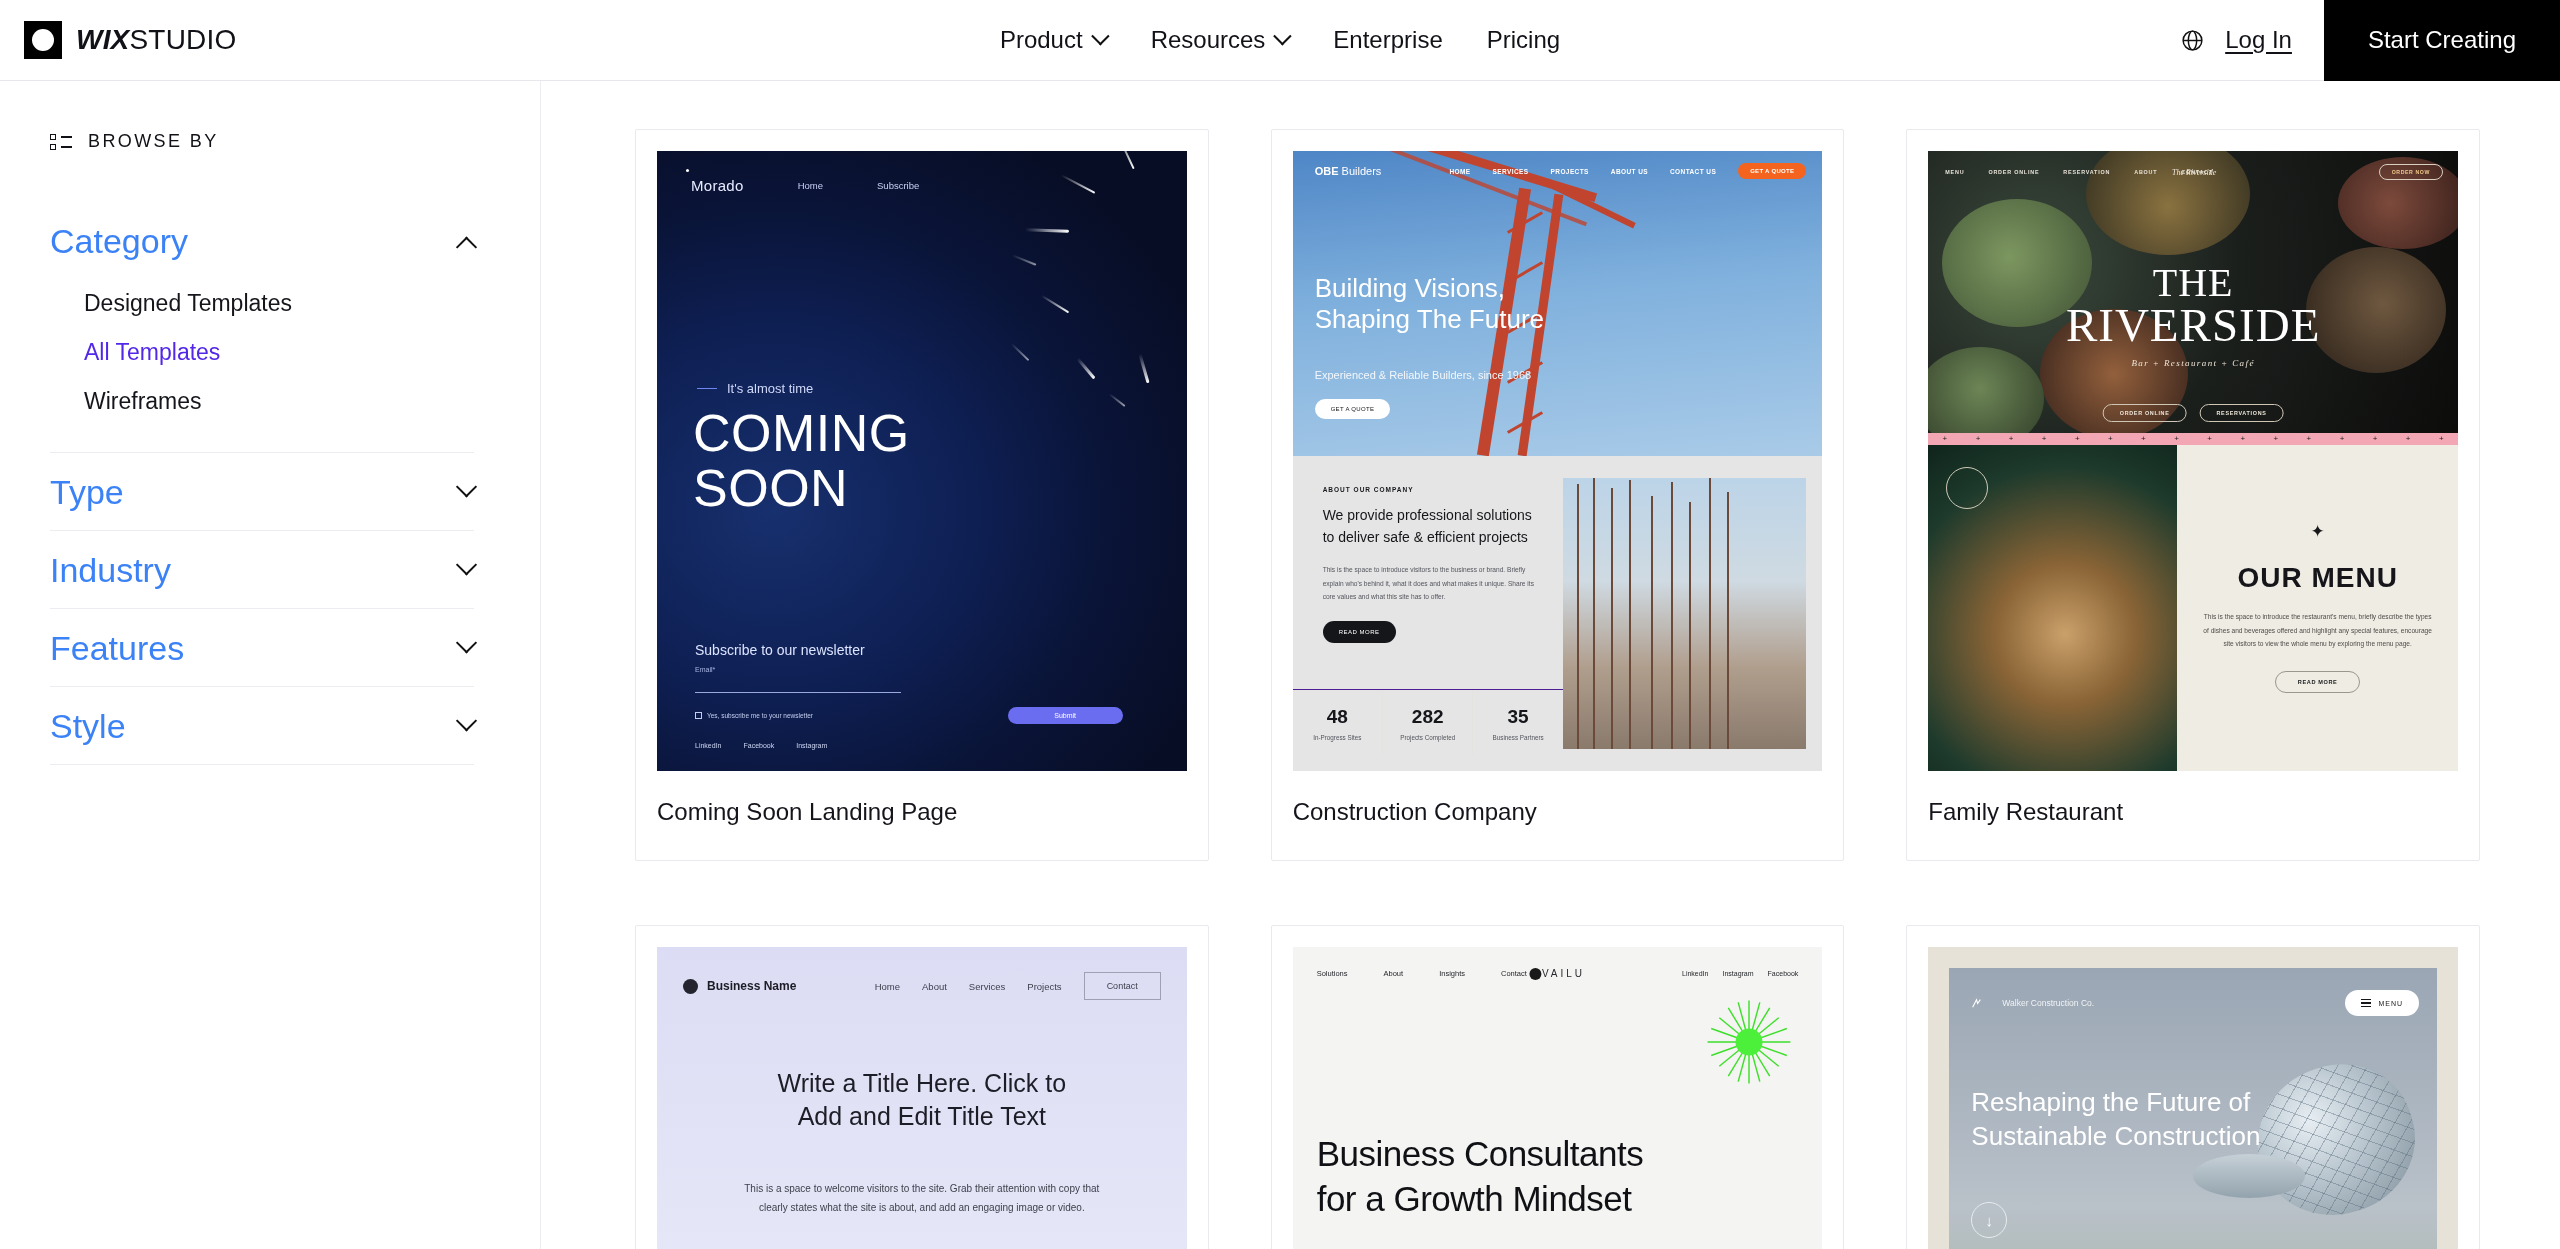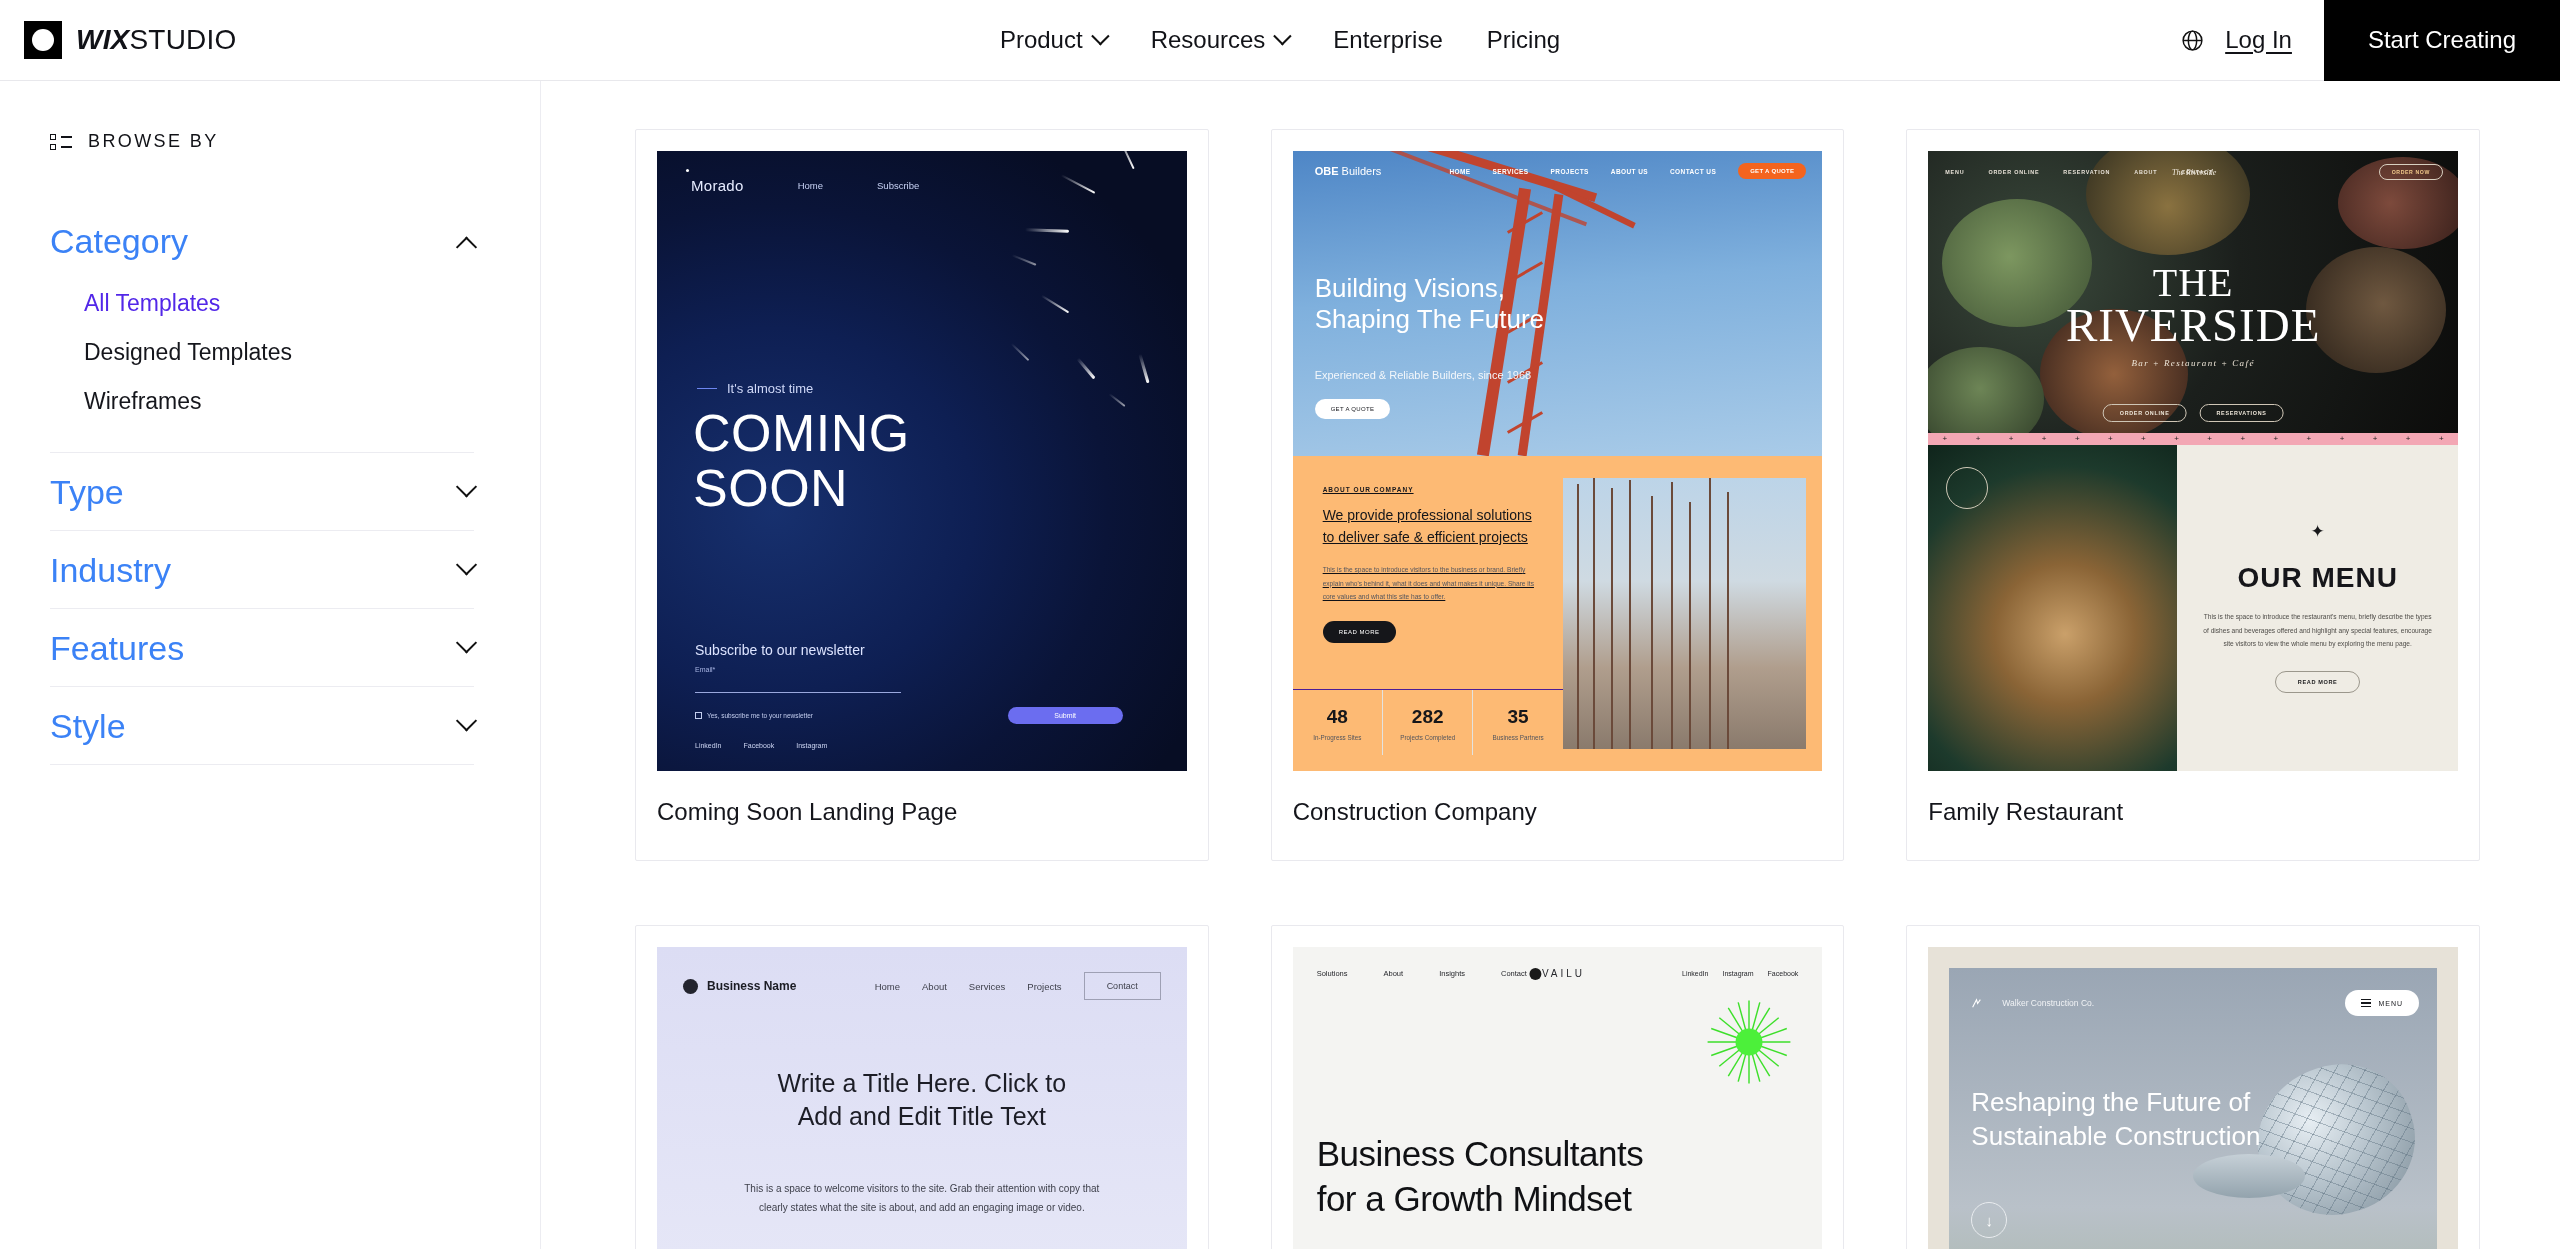--- a/index.html
+++ b/index.html
@@ -124,21 +124,21 @@
     background: linear-gradient(175deg,#4e86c6 0%, #7fb0dd 45%, #a9cbe8 100%); }
   .crane { position:absolute; background:#c1442e; }
   .t2 .hnav { position:absolute; top:12px; left:22px; right:16px; display:flex; align-items:center; z-index:3;}
   .t2 .hlogo { font-size:11px; color:#fff; }
   .t2 .hlogo b { font-weight:700; }
   .t2 .hlinks { margin-left:auto; display:flex; gap:22px; align-items:center; font-size:6.5px;color:#fff;font-weight:700;letter-spacing:.4px;}
   .t2 .quote-o { background:#f4641e; color:#fff; border-radius:12px; padding:5px 12px; font-size:6px; letter-spacing:.3px; }
   .t2 .htitle { position:absolute; left:22px; top:122px; font-size:26px; line-height:1.18; color:#fff; font-weight:400; z-index:3;}
   .t2 .hsub { position:absolute; left:22px; top:218px; font-size:11px; color:#f3f7fb; z-index:3;}
   .t2 .quote-w { position:absolute; left:22px; top:248px; background:#fff; color:#17181d; border-radius:14px; padding:7px 16px; font-size:6px; letter-spacing:.3px; z-index:3;}
-  .t2 .lower { display:flex; height: 315px; background:#fdba74;text-decoration:underline; }
+  .t2 .lower { display:flex; height: 315px; background:#e5e5e5; }
   .t2 .labout { width: 51%; padding: 30px 28px 0 30px; }
   .t2 .eyeb { font-size:6.5px; letter-spacing:1px; font-weight:700; color:#17181d; }
   .t2 .ah { font-size:14px; line-height:1.55; margin-top:12px; color:#15161a;}
   .t2 .ap { font-size:6.6px; line-height:2.0; color:#53555d; margin-top:15px; }
   .t2 .rm { margin-top:18px; display:inline-flex; background:#15161a; color:#fff; border-radius:14px; padding:8px 16px; font-size:6px; letter-spacing:.5px;}
   .t2 .rimg { flex:1; margin: 22px 16px 22px 0; background:
       linear-gradient(180deg,#bcd4e8 0%, #cfdae2 38%, #b09e8d 70%, #8a7a6c 100%);
       position:relative; overflow:hidden;}
   .rebar { position:absolute; background:#6b4a3a; width:2px; }
   .t2 .stats { position:absolute; left:0; bottom:16px; width:51%; display:flex; border-top:1px solid #4c1d95;justify-content:space-between; }
@@ -263,22 +263,22 @@
       </span>
       <span class="browse-label">BROWSE BY</span>
     </div>
 
     <div class="filter-group">
       <div class="filter-head">
         <span class="filter-title">Category</span>
         <span class="ar up"></span>
       </div>
       <div class="filter-options">
+        <div class="filter-option">Designed Templates</div>
         <div class="filter-option active">All Templates</div>
-        <div class="filter-option">Designed Templates</div>
         <div class="filter-option">Wireframes</div>
       </div>
       <div class="hr"></div>
     </div>
 
     <div class="filter-group">
       <div class="filter-head">
         <span class="filter-title">Type</span>
         <span class="ar down"></span>
       </div>

